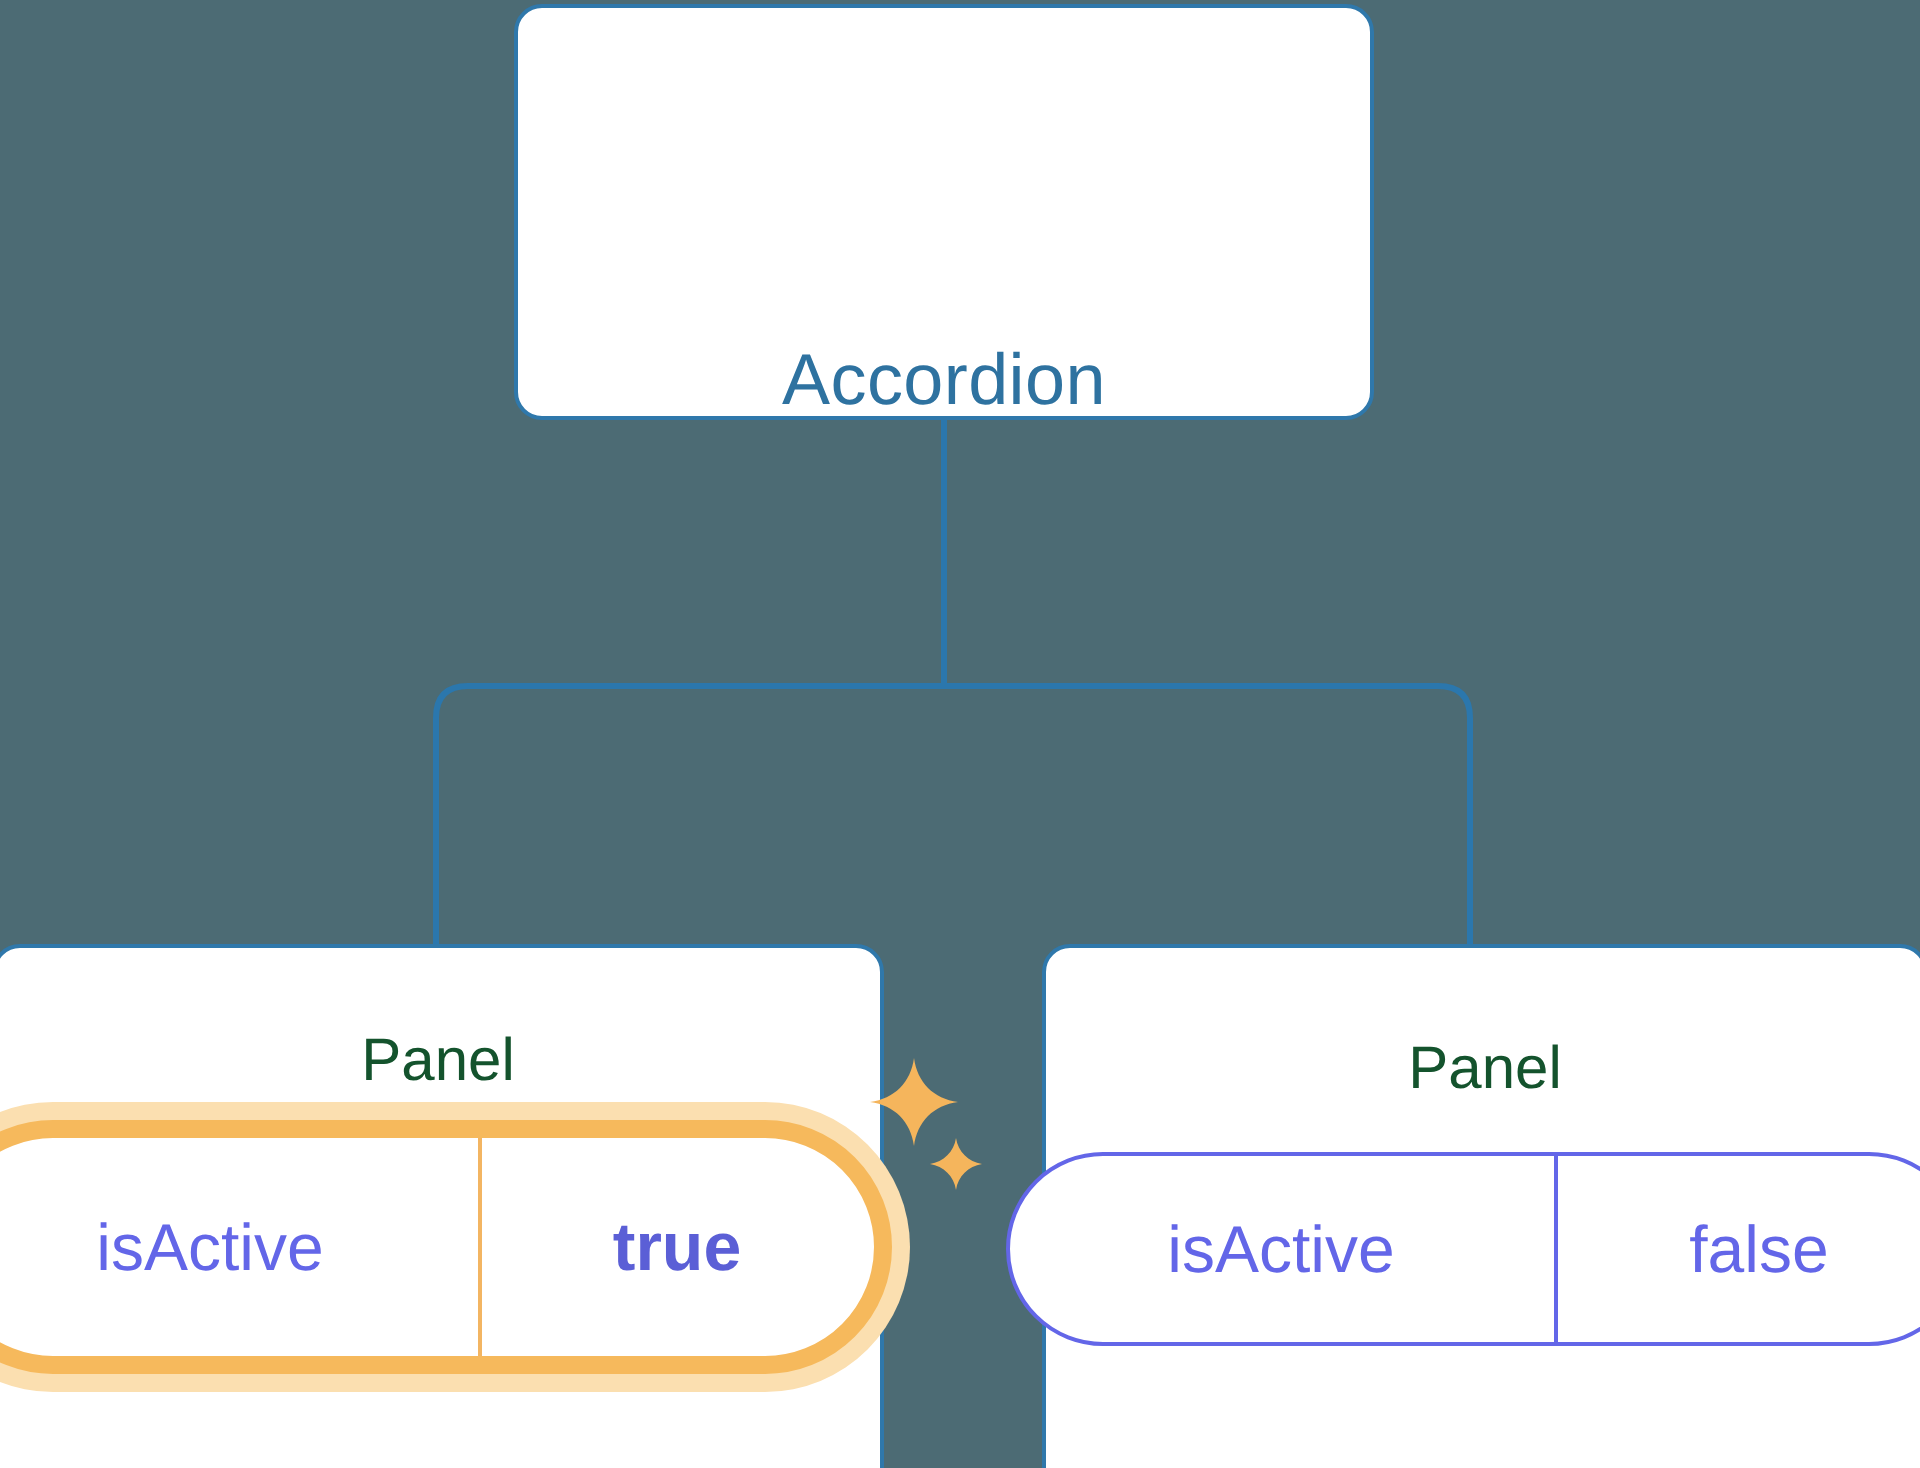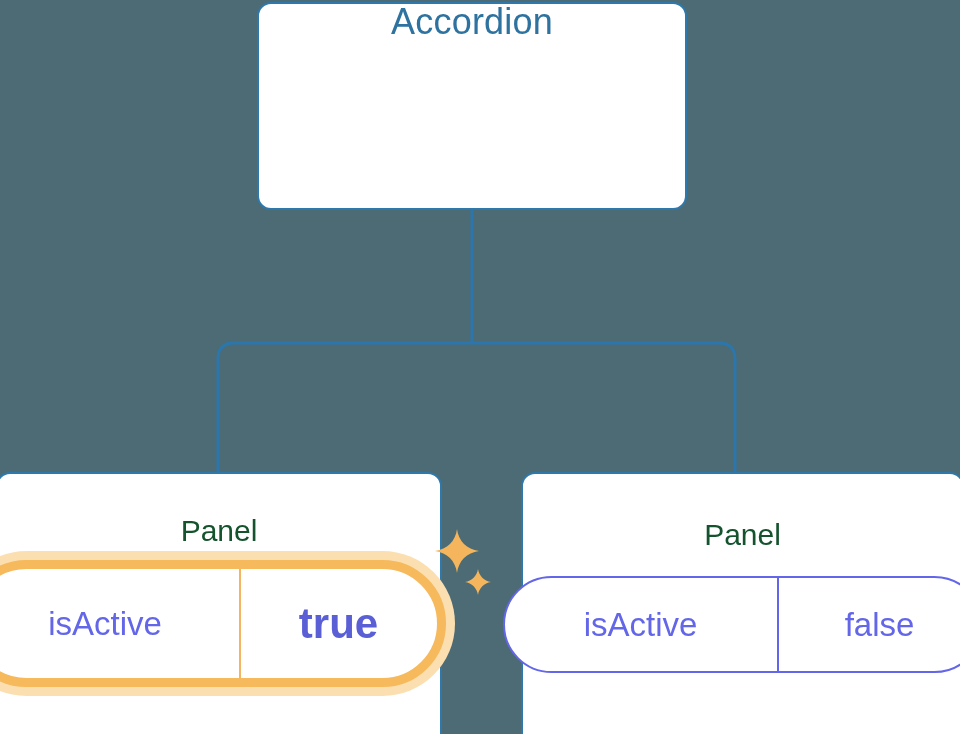--- a/index.html
+++ b/index.html
@@ -41,21 +41,21 @@
     box-sizing: border-box;
   }
 
   
   #root-node {
     left: 257px;
     top: 2px;
     width: 430px;
     height: 208px;
     display: flex;
-    align-items: flex-start;
+    align-items: flex-end;
     justify-content: center;
   }
   #root-node .node-title {
     font-size: 36px;
     color: #2e72a0;
     letter-spacing: 0.2px;
     line-height: 1;
   }
 
   
@@ -137,21 +137,21 @@
   .pill.highlight .pill-key {
     color: #6366e8;
     font-size: 33px;
     padding: 0 28px;
     min-width: 211px;
     border-right: 2px solid #f3b562;
   }
   .pill.highlight .pill-val {
     color: #5b5fd6;
     font-weight: bold;
-    font-size: 42px;
+    font-size: 34px;
     padding: 0 28px;
     min-width: 140px;
   }
 
   
   .sparkle {
     position: absolute;
     pointer-events: none;
   }
   .sparkle svg { display: block; }

